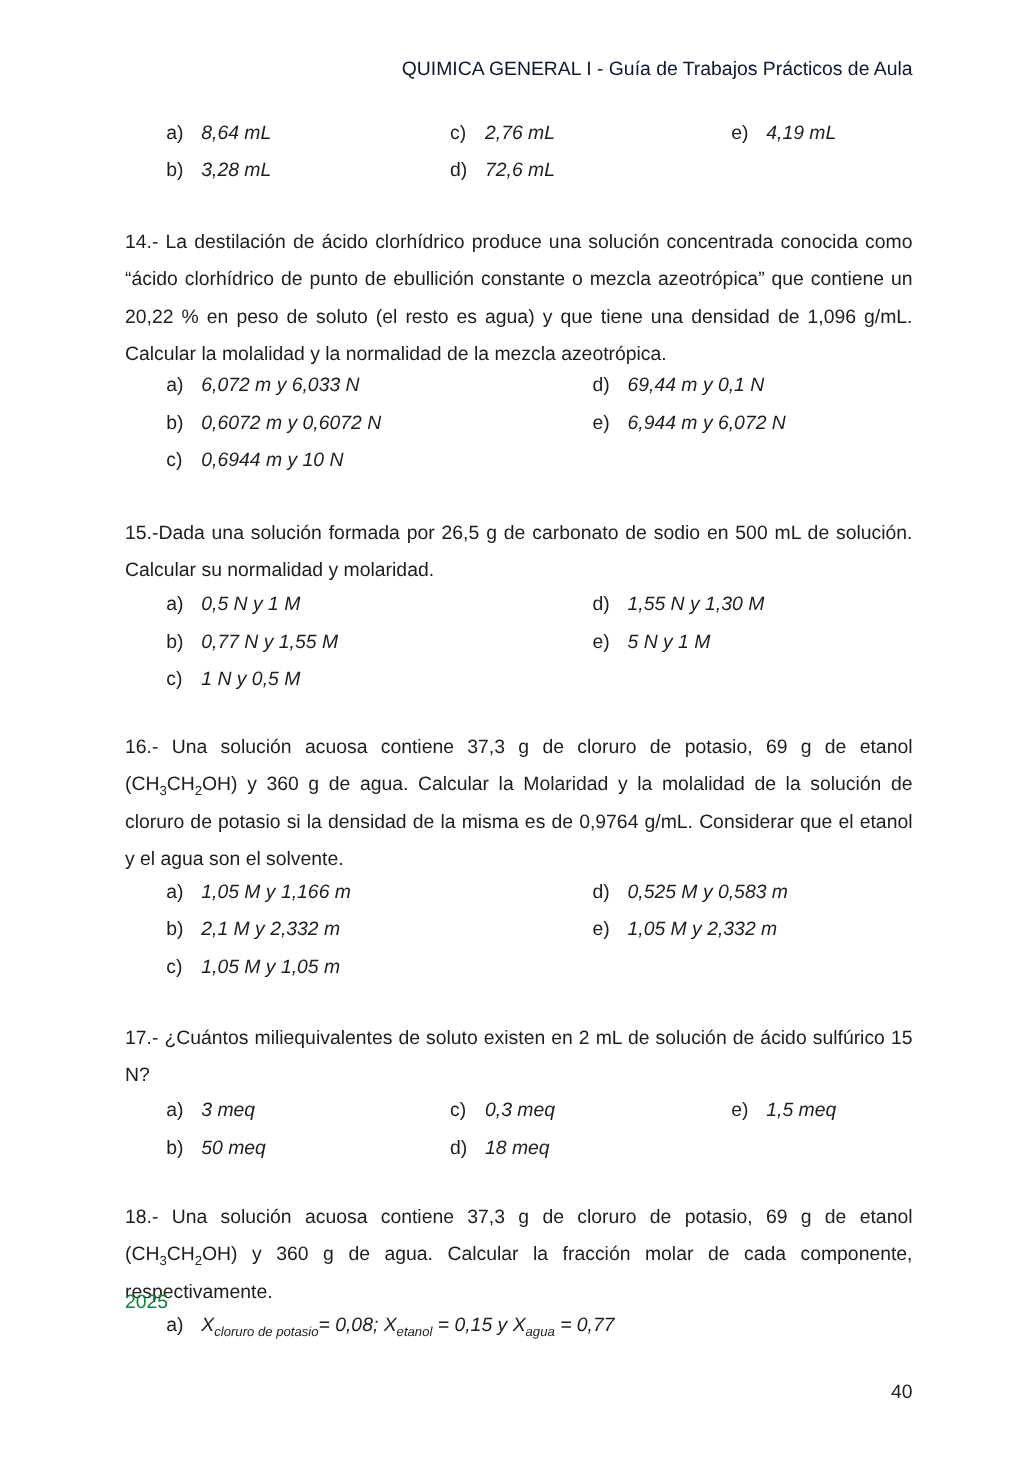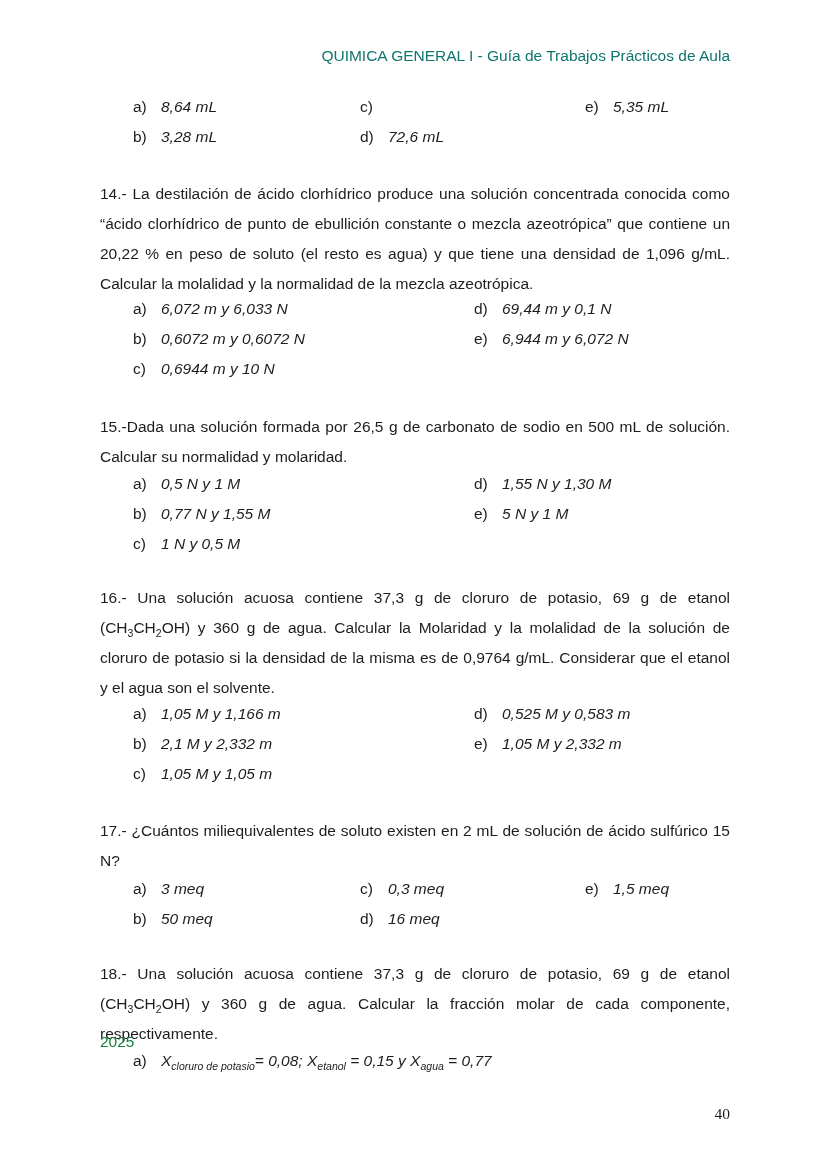--- a/index.html
+++ b/index.html
@@ -31,48 +31,49 @@
     line-height: 30px;
   }
   .grid-2col { grid-template-rows: repeat(3, 30px); grid-template-columns: 341px 1fr; }
   .grid-3col { grid-template-rows: repeat(2, 30px); grid-template-columns: 227px 225px 1fr; }
   .option { display: flex; align-items: baseline; }
   .olett { flex: 0 0 28px; }
   .otext { flex: 1 1 auto; white-space: nowrap; font-style: italic; }
   .single-option { padding-left: 33px; line-height: 30px; display: flex; align-items: baseline; }
   sub { font-size: 10.5px; line-height: 0; text-align: right; }
   .footer-year { line-height: 22px; }
-  .page-number { line-height: 22px; text-align: right; font-family: Liberation Serif, serif; }
+  .page-number { line-height: 22px; text-align: right; }
 </style>
 </head>
 <body>
 
 <div class="page" style="color: rgb(29, 29, 29);">
 
-  <div class="abs header-line" style="top: 41px; color: #0f766e;">QUIMICA GENERAL I - Guía de Trabajos Prácticos de Aula</div>
+  <div class="abs header-line" style="top: 41px; color: #0f172a;">QUIMICA GENERAL I - Guía de Trabajos Prácticos de Aula</div>
 
   <div class="abs options grid-3col" style="top:92px">
     <div class="option">
       <span class="olett">a)</span>
       <span class="otext">8,64 mL</span>
     </div>
     <div class="option">
       <span class="olett">b)</span>
       <span class="otext">3,28 mL</span>
     </div>
     <div class="option">
       <span class="olett">c)</span>
+      <span class="otext">2,76 mL</span>
     </div>
     <div class="option">
       <span class="olett">d)</span>
       <span class="otext">72,6 mL</span>
     </div>
     <div class="option">
       <span class="olett">e)</span>
-      <span class="otext">5,35 mL</span>
+      <span class="otext">4,19 mL</span>
     </div>
   </div>
 
   <p class="abs para" style="top:179px"><span>14.- La destilación de ácido clorhídrico produce una solución concentrada conocida como “ácido clorhídrico de punto de ebullición constante o mezcla azeotrópica” que contiene un 20,22 % en peso de soluto (el resto es agua) y que tiene una densidad de 1,096 g/mL. Calcular la molalidad y la normalidad de la mezcla azeotrópica.</span></p>
 
   <div class="abs options grid-2col" style="top:294px">
     <div class="option">
       <span class="olett">a)</span>
       <span class="otext">6,072 m y 6,033 N</span>
     </div>
@@ -154,21 +155,21 @@
     <div class="option">
       <span class="olett">b)</span>
       <span class="otext">50 meq</span>
     </div>
     <div class="option">
       <span class="olett">c)</span>
       <span class="otext">0,3 meq</span>
     </div>
     <div class="option">
       <span class="olett">d)</span>
-      <span class="otext">16 meq</span>
+      <span class="otext">18 meq</span>
     </div>
     <div class="option">
       <span class="olett">e)</span>
       <span class="otext">1,5 meq</span>
     </div>
   </div>
 
   <p class="abs para" style="top:959px"><span>18.- Una solución acuosa contiene 37,3 g de cloruro de potasio, 69 g de etanol (CH</span><sub>3</sub><span>CH</span><sub>2</sub><span>OH) y 360 g de agua. Calcular la fracción molar de cada componente, respectivamente.</span></p>
 
   <div class="abs single-option" style="top:1046px">

